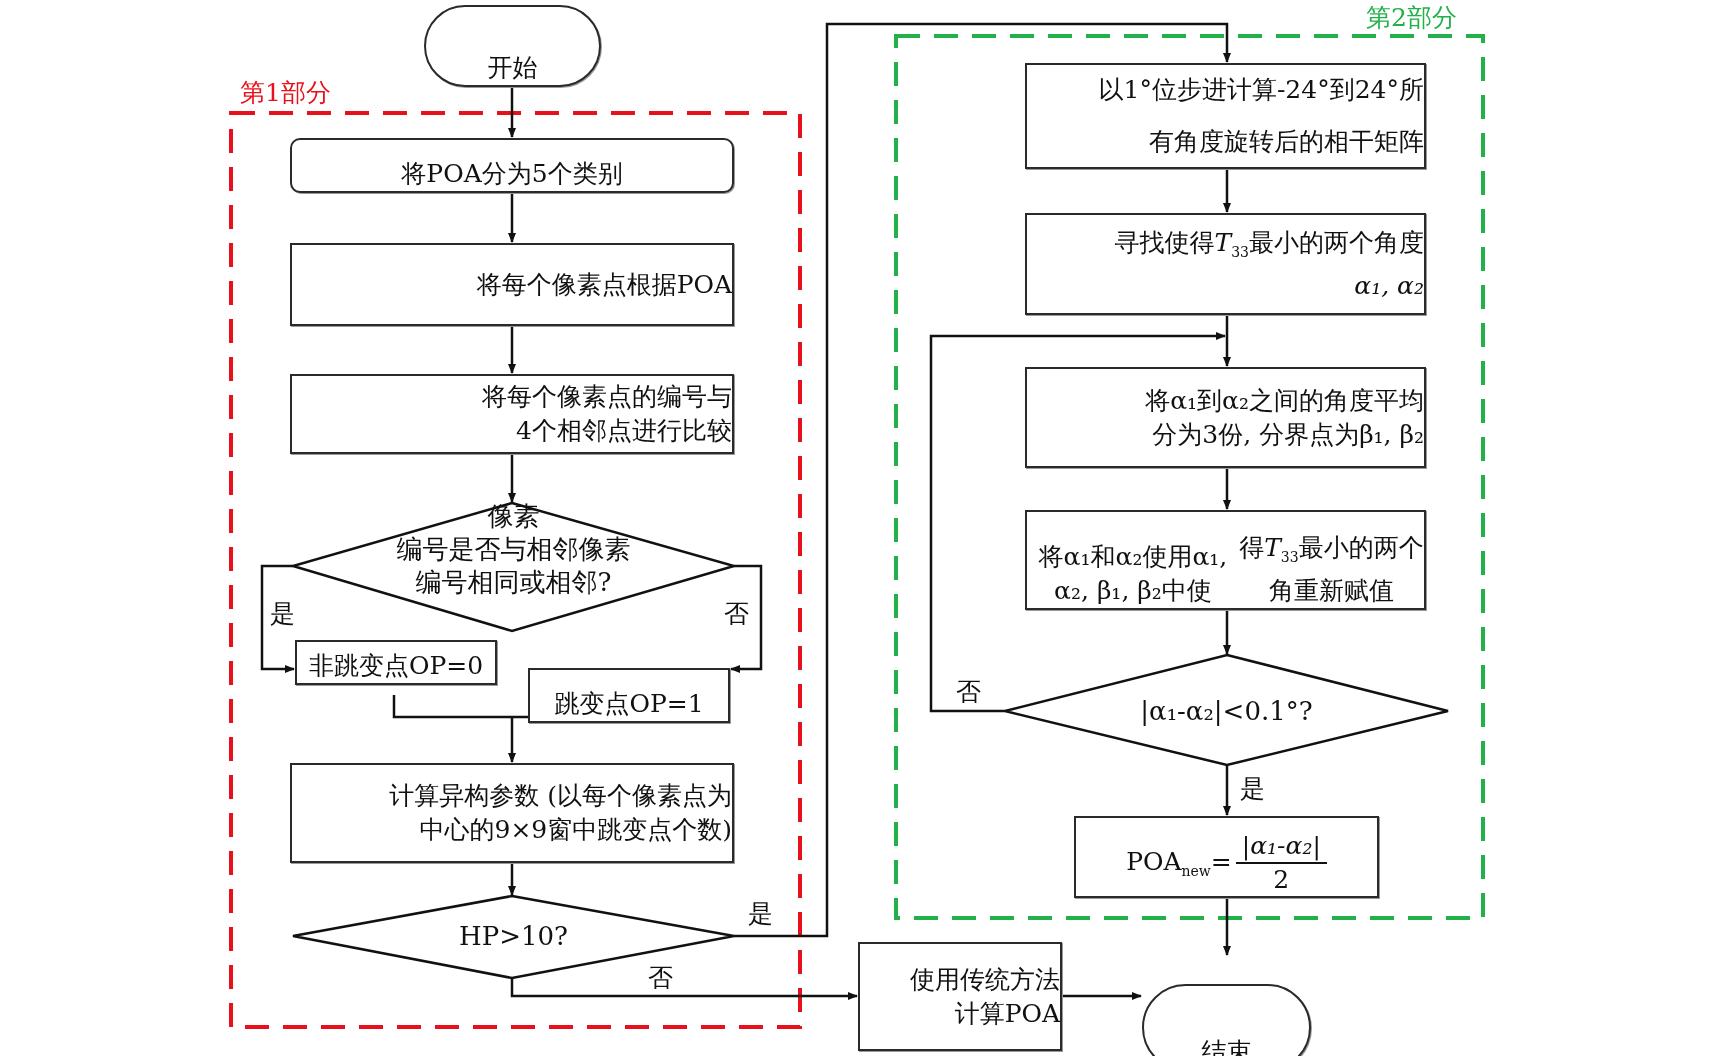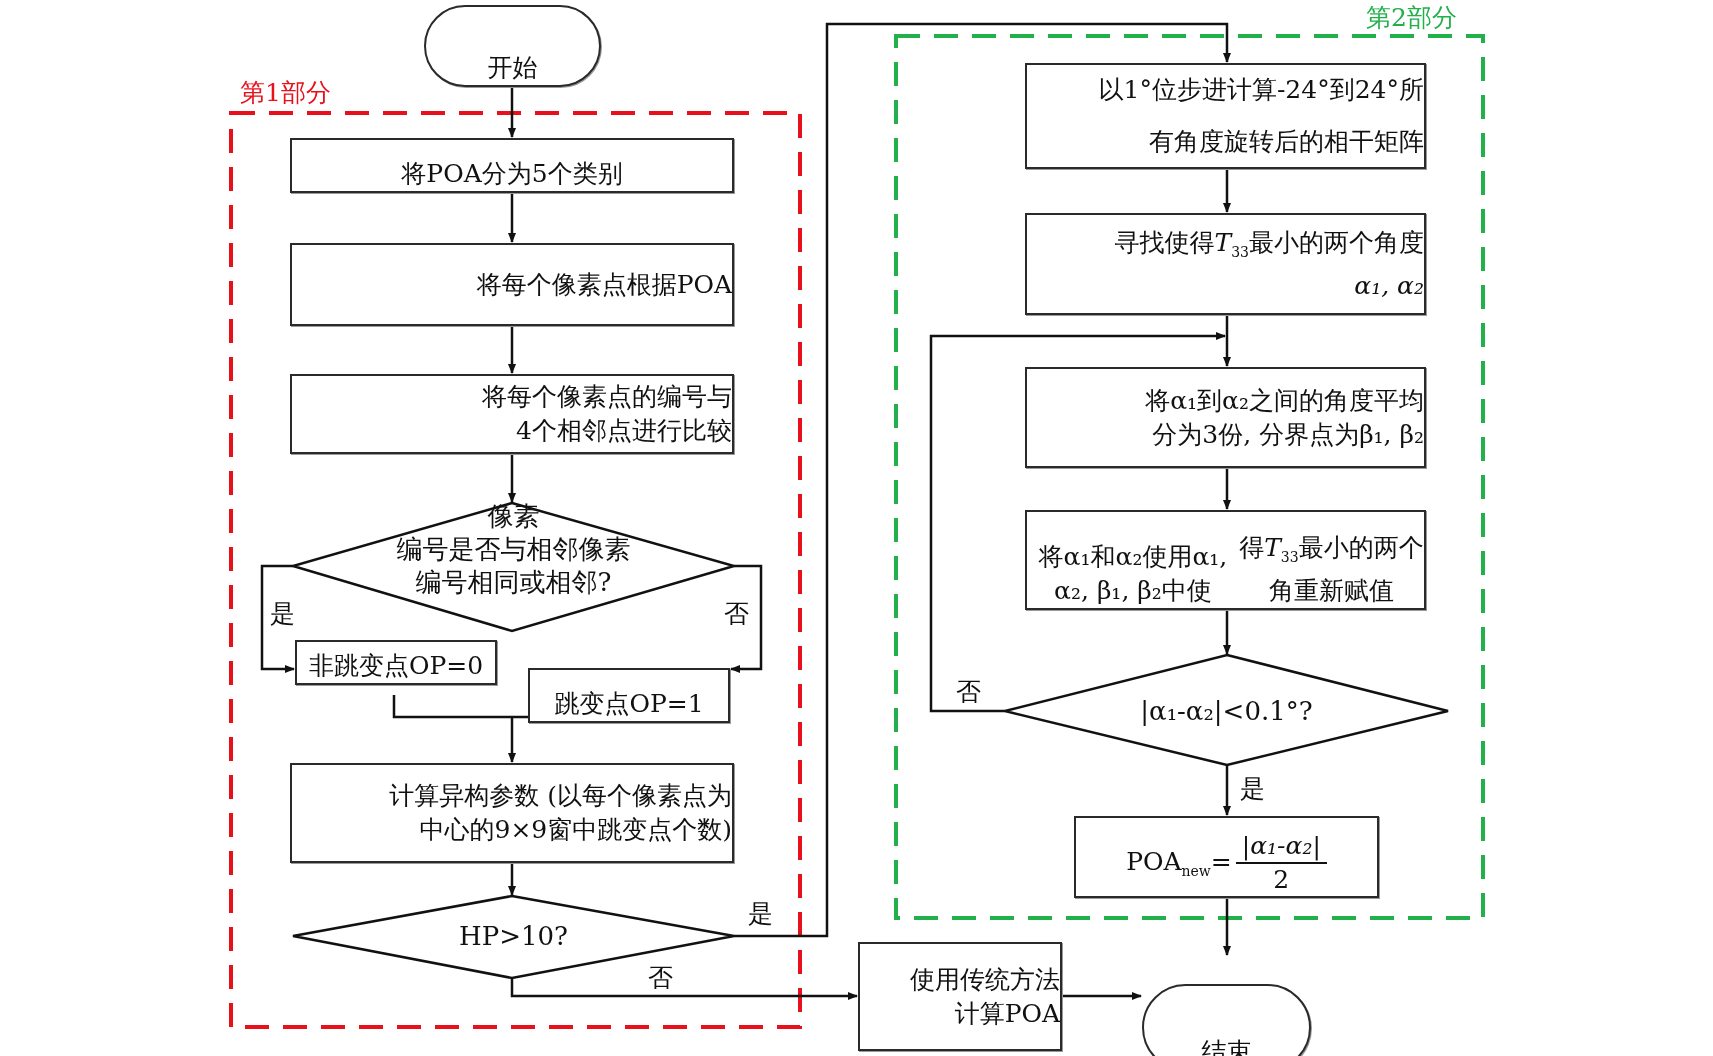--- a/index.html
+++ b/index.html
@@ -62,21 +62,21 @@
     <polygon points="512,896 734,936 512,978 293,936" fill="none" stroke="#111" stroke-width="2.5"></polygon>
     <polygon points="1227,655 1448,711 1227,765 1005,711" fill="none" stroke="#111" stroke-width="2.5"></polygon>
   </svg>
 
   <div class="lbl red" style="left:240px;top:79px;">第1部分</div>
   <div class="lbl green" style="left:1366px;top:4px;">第2部分</div>
 
   <div class="node term" style="left:424px;top:5px;width:177px;height:82px;">
     <span>开始</span>
   </div>
-  <div class="node" style="left:290px;top:138px;width:444px;height:55px;">
+  <div class="node" style="left:290px;top:138px;width:444px;height:55px;border-radius:10px;">
     <span>将POA分为5个类别</span>
   </div>
   <div class="node" style="left:290px;top:243px;width:444px;height:83px;flex-direction:column;">
     <span>将每个像素点根据POA</span>
   </div>
   <div class="node" style="left:290px;top:374px;width:444px;height:80px;flex-direction:column;">
     <span>将每个像素点的编号与</span>
     <span>4个相邻点进行比较</span>
   </div>
   <div class="dtext" style="left:293px;width:441px;top:500px;">

